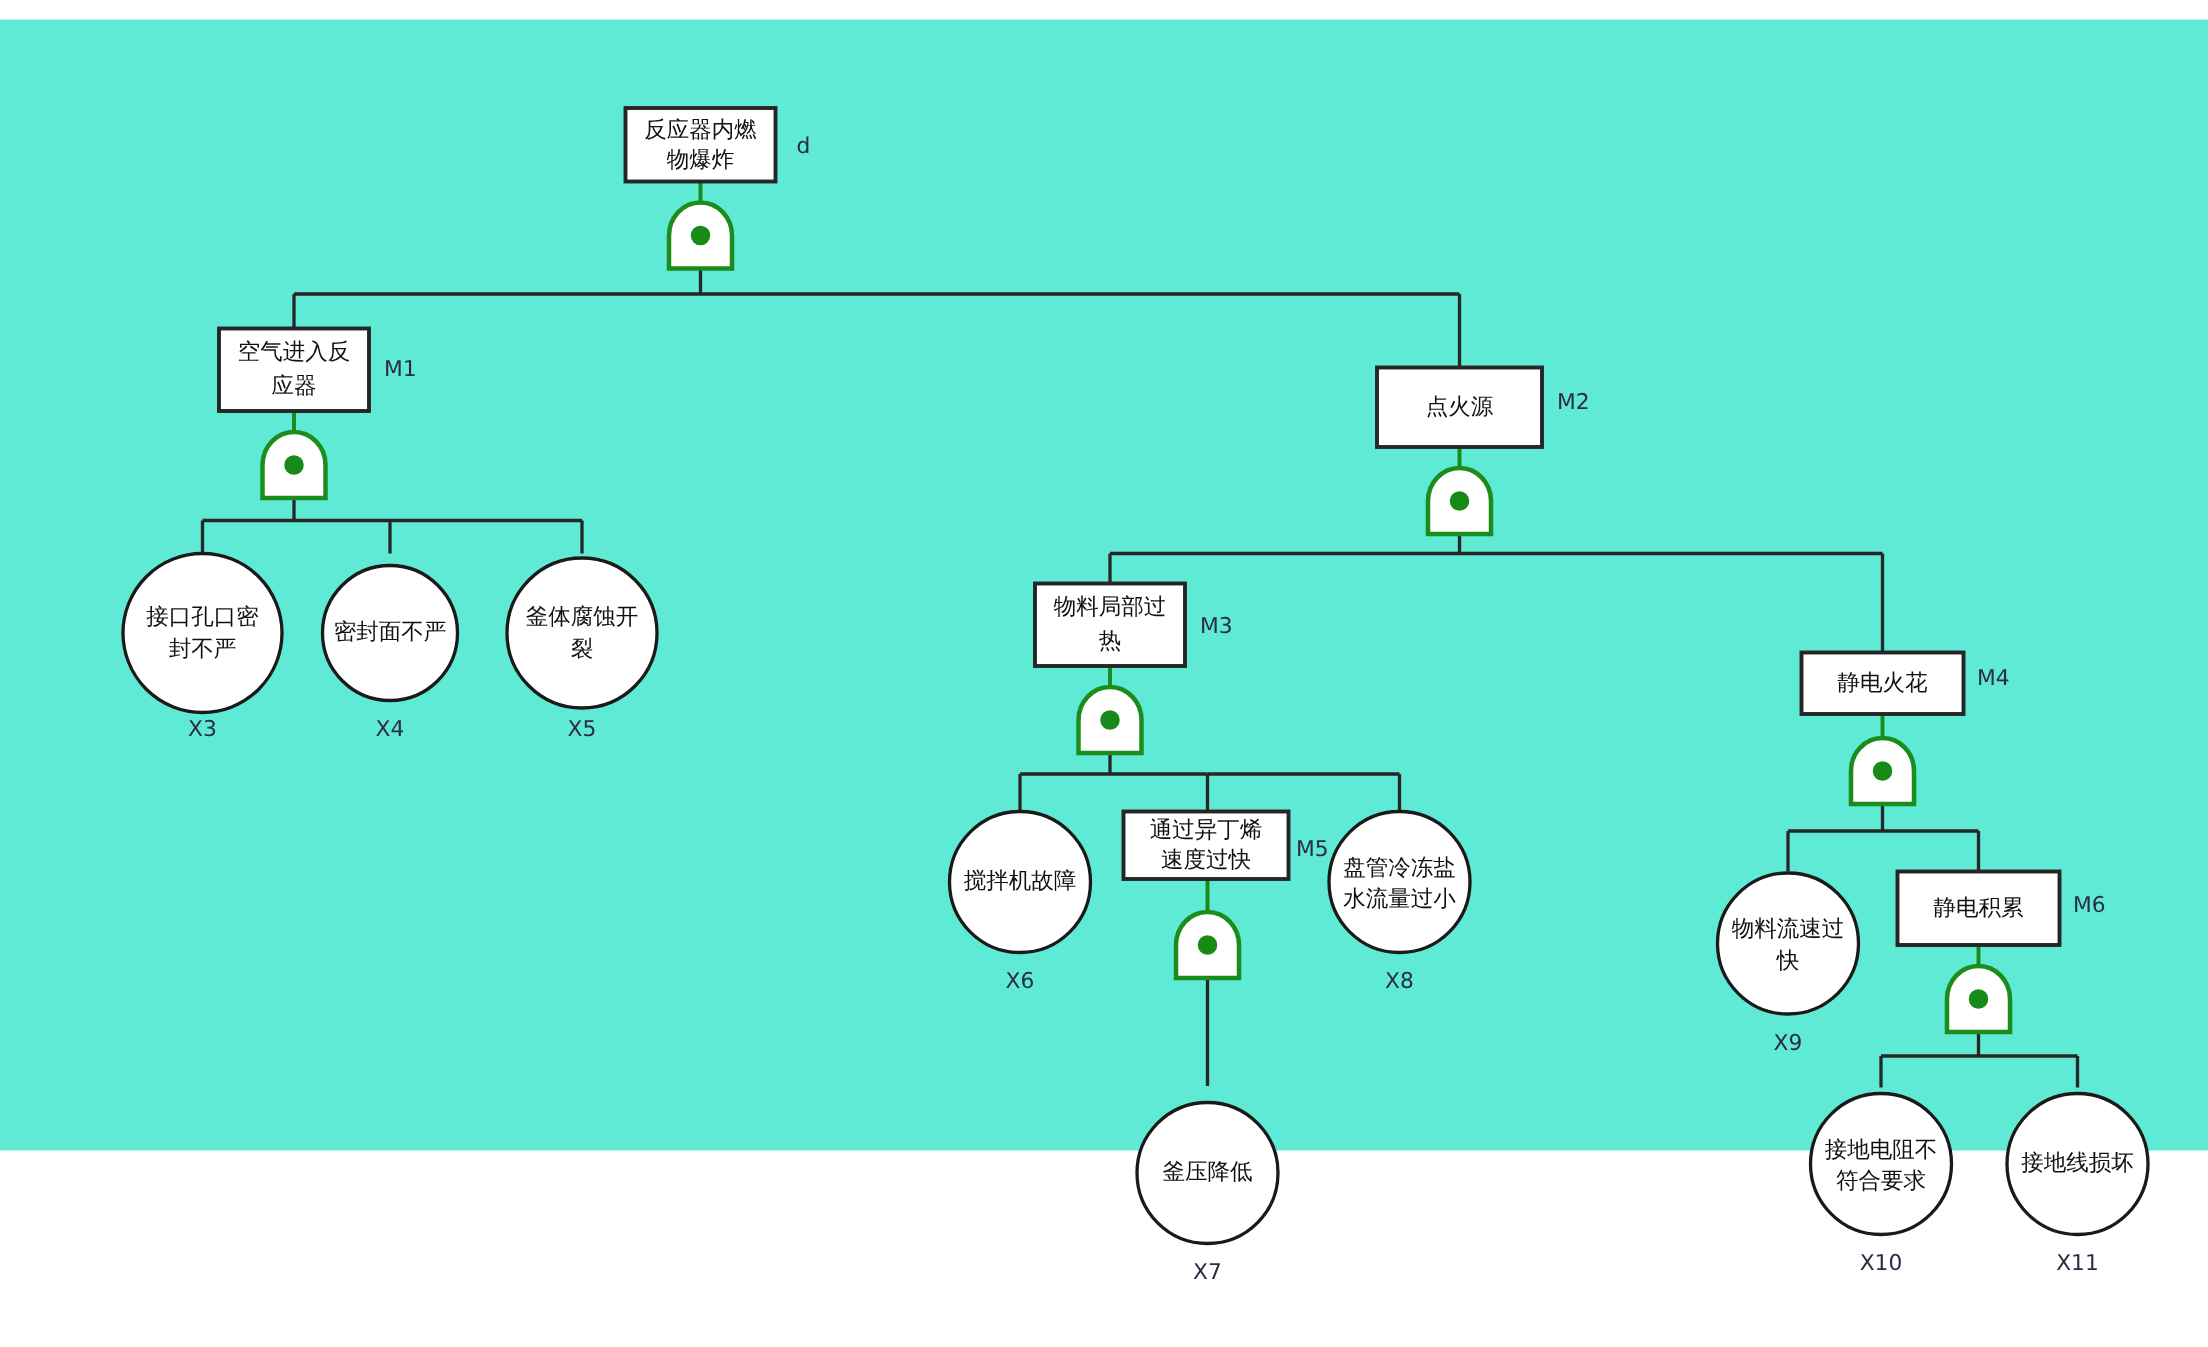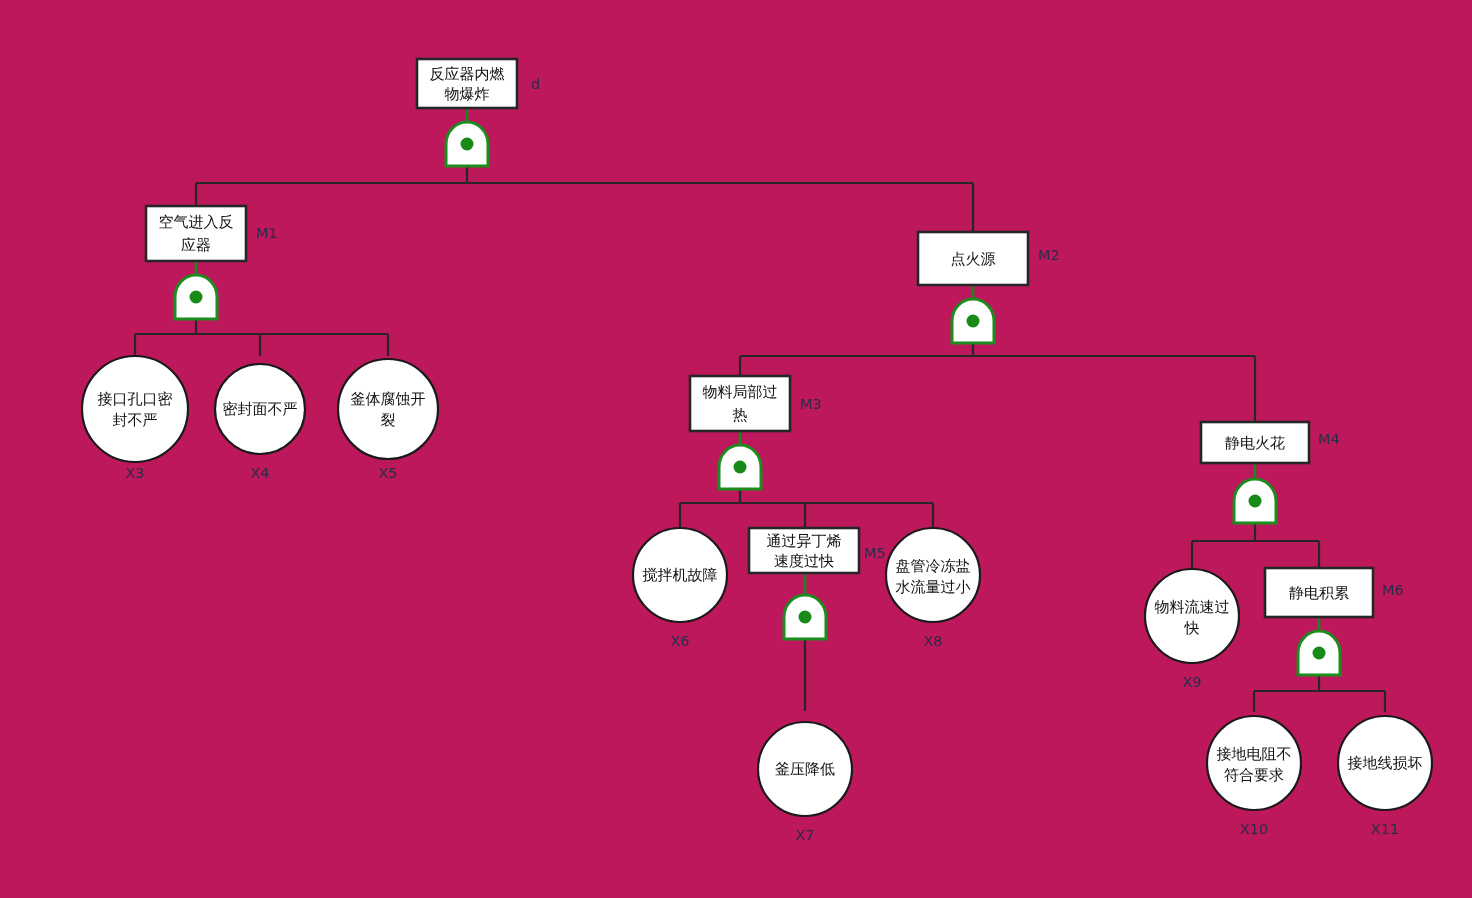--- a/index.html
+++ b/index.html
@@ -10,22 +10,23 @@
   }
   body {
     width: 1472px;
     height: 898px;
     font-family: "DejaVu Sans", sans-serif;
     overflow: hidden;
   }
   #diagram-root {
     position: relative;
     width: 1472px;
-    height: 898px;
-    background: #be185d;
+    height: 754px;
+    background: #5eead4;
+    margin-top: 13px;
   }
   svg#tree {
     display: block;
     width: 1472px;
     height: 898px;
   }
   .edge {
     stroke: #262626;
     stroke-width: 2.2;
     fill: none;

